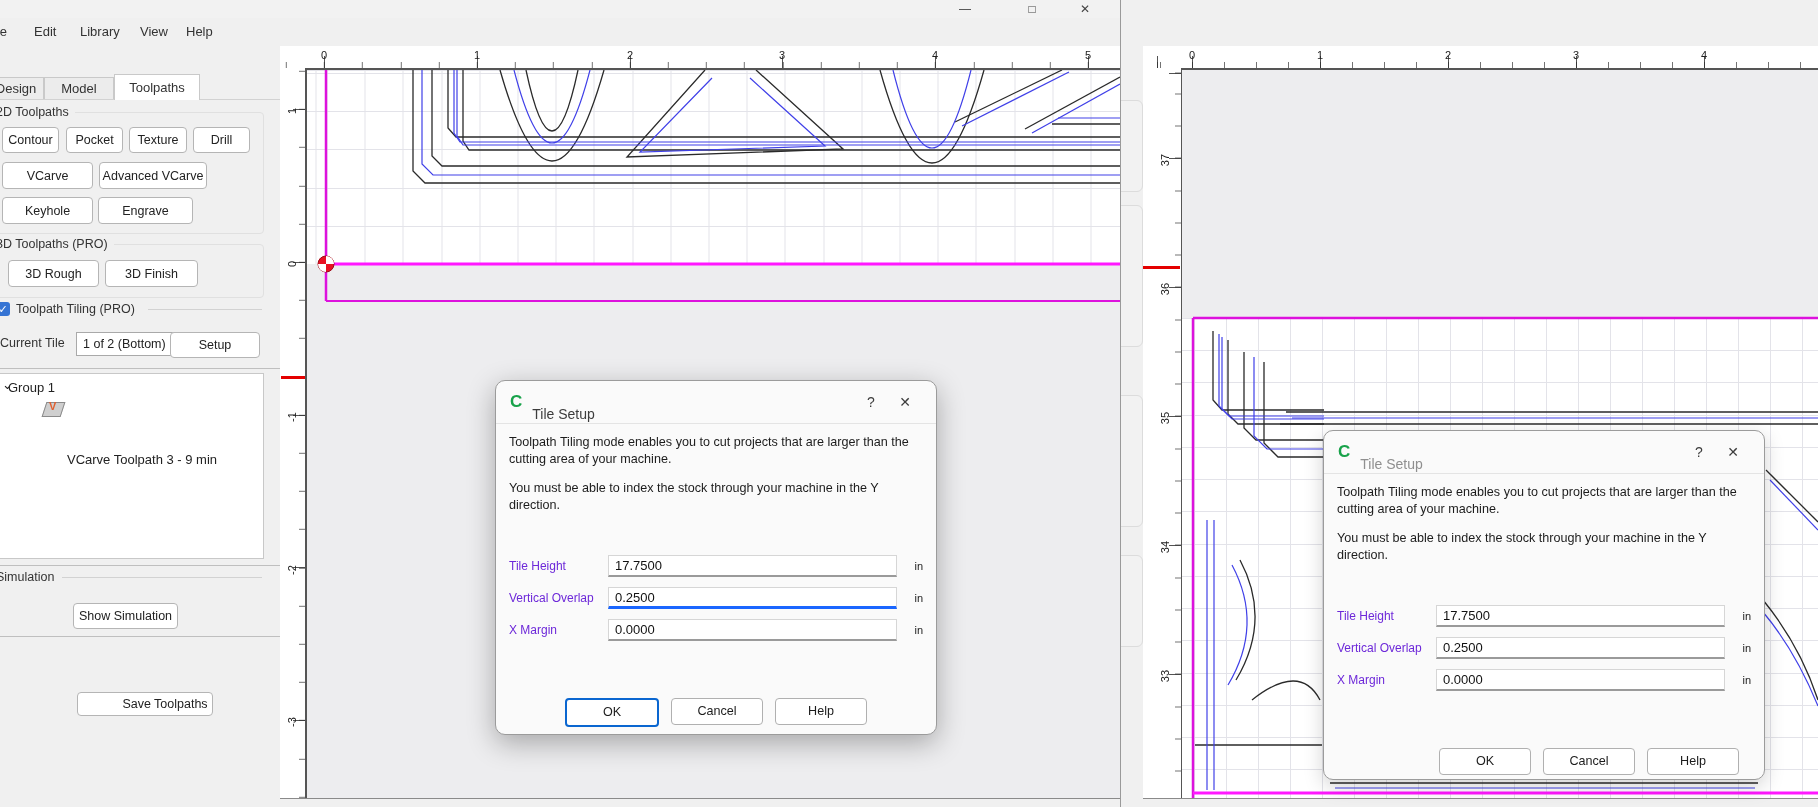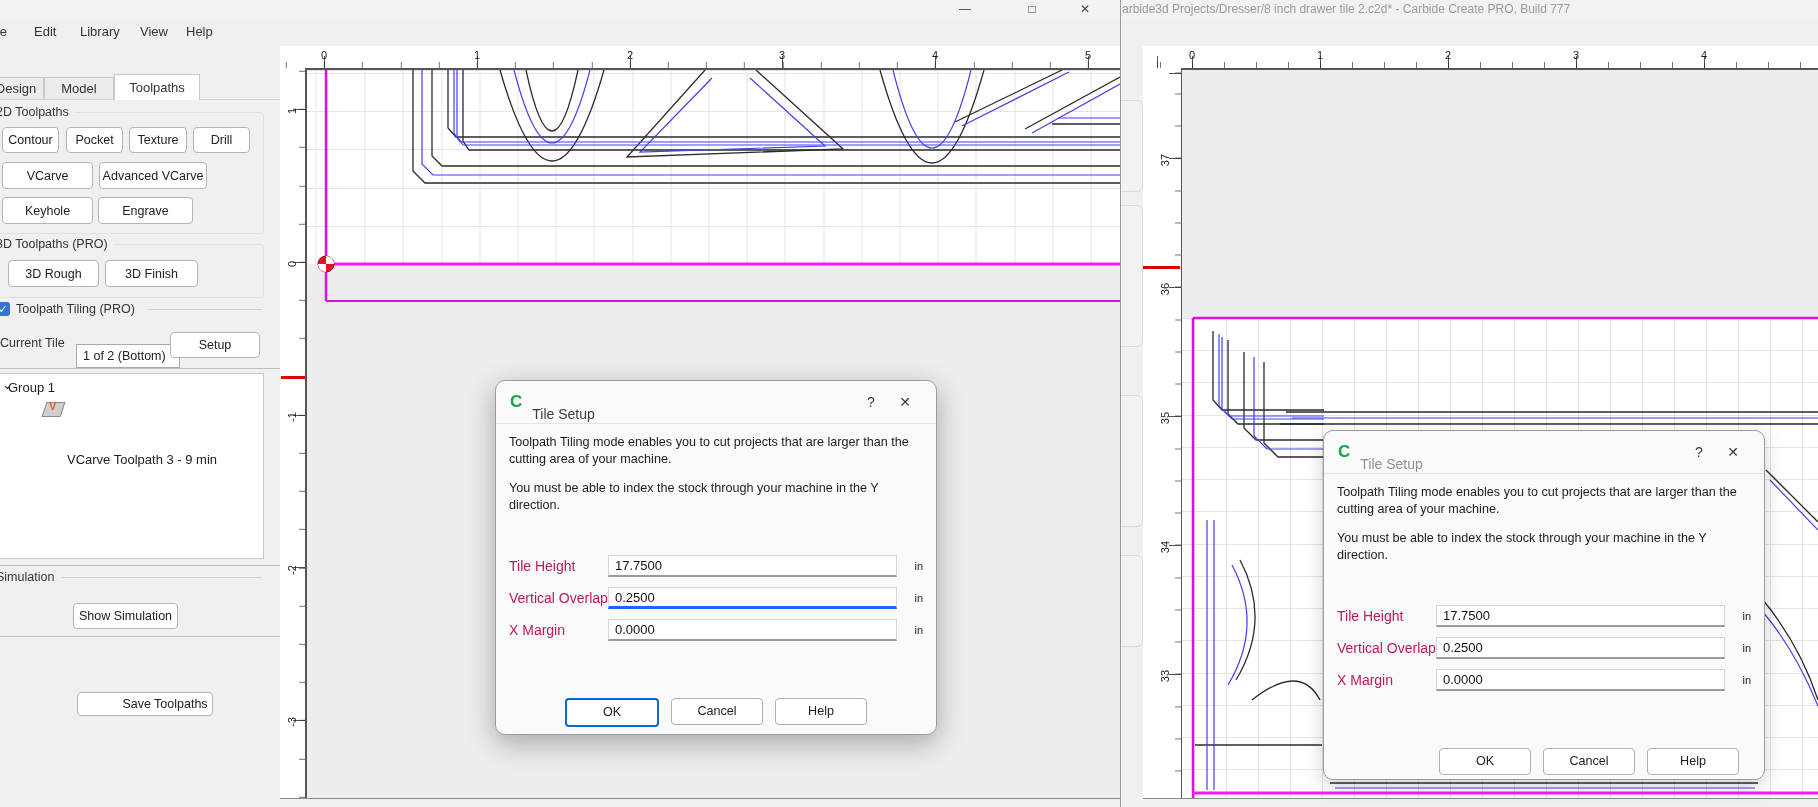--- a/index.html
+++ b/index.html
@@ -75,21 +75,21 @@
   .dialog.inactive{box-shadow:0 6px 20px rgba(0,0,0,.18);}
   .dlg-title{height:42px;display:flex;align-items:center;padding:0 14px;border-bottom:1px solid #e4e4e4;}
   .dlg-logo{font-weight:800;font-size:17px;color:#18a24a;margin-right:10px;}
   .dlg-title-text{font-size:14px;flex:1;color:#3c3c3c;margin-top:24px;}
   .dialog.inactive .dlg-title-text{color:#8f8f8f;}
   .dlg-help,.dlg-close{width:34px;text-align:center;font-size:14px;color:#3c3c3c;}
   .dlg-body{padding:10px 13px 0 13px;font-size:12.6px;line-height:17px;color:#1c1c1c;}
   .dlg-body p{margin:0 0 12px 0;}
   .fields{margin-top:40px;display:flex;flex-direction:column;gap:8px;}
   .frow{display:grid;grid-template-columns:99px 1fr 26px;align-items:center;height:24px;}
-  .flabel{font-size:14px;color:#be185d;white-space:nowrap;}
+  .flabel{font-size:12px;color:#6d28d9;white-space:nowrap;}
   .finput{height:22px;background:#fff;border:1px solid #d6d6d6;border-bottom:2px solid #9a9a9a;
           font-size:13px;font-family:"Liberation Sans",sans-serif;padding:0 6px;color:#111;outline:none;width:100%;box-sizing:border-box;}
   .finput.focused{border-bottom:3px solid #1a66ff;}
   .funit{font-size:11px;text-align:right;color:#1c1c1c;}
   .dlg-buttons{display:flex;margin-top:56px;gap:12px;}
   .dlg-buttons.center{justify-content:center;}
   .dlg-buttons.right{justify-content:flex-end;padding-right:12px;}
   .dbtn{width:90px;height:25px;background:#fff;border:1px solid #b0b0b0;border-radius:4px;
         font-size:12.6px;display:flex;align-items:center;justify-content:center;}
   .dbtn.default{border:2px solid #0a66d0;}
@@ -133,21 +133,21 @@
 
     <div class="abs groupbox" style="left:-8px;top:200px;width:270px;height:52px;"></div>
     <span class="abs grouplabel" style="left:-4px;top:193px;">3D Toolpaths (PRO)</span>
     <div class="abs sbtn" style="left:8px;top:216px;width:89px;height:25px;">3D Rough</div>
     <div class="abs sbtn" style="left:105px;top:216px;width:91px;height:25px;">3D Finish</div>
 
     <div class="abs checkbox" style="left:-4px;top:258px;">✓</div>
     <span class="abs grouplabel" style="left:16px;top:258px;">Toolpath Tiling (PRO)</span>
     <div class="abs hr" style="left:148px;top:265px;width:114px;"></div>
     <span class="abs grouplabel" style="left:0px;top:292px;">Current Tile</span>
-    <div class="abs field" style="left:76px;top:300px;width:90px;height:22px;">1 of 2 (Bottom)</div>
+    <div class="abs field" style="left:76px;top:288px;width:90px;height:22px;">1 of 2 (Bottom)</div>
     <div class="abs sbtn" style="left:170px;top:288px;width:88px;height:24px;">Setup</div>
 
     <div class="abs hr" style="left:0;top:324px;width:280px;border-color:#bfbfbf;"></div>
 
     <div class="abs treepanel" style="left:-6px;top:329px;width:268px;height:184px;"></div>
     <span class="abs treetext" style="left:2px;top:333px;">⌄</span>
     <span class="abs treetext" style="left:8px;top:336px;text-align:center;">Group 1</span>
     <span class="abs" style="left:44px;top:358px;width:17px;height:13px;background:#cfcfcf;border:1px solid #8a8a8a;transform:skewX(-18deg);"></span>
     <span class="abs" style="left:49px;top:356px;font-size:11px;font-weight:bold;color:#e06030;">V</span>
     <span class="abs treetext" style="left:67px;top:365px;margin-top:43px;">VCarve Toolpath 3 - 9 min</span>
@@ -217,23 +217,20 @@
       </g>
     </svg>
   </div>
   <div class="abs" style="left:280px;top:798px;width:840px;height:1px;background:#8a8a8a;"></div>
 </div>
 
 <div class="abs" style="left:1120px;top:0;width:1px;height:807px;background:#9a9a9a;z-index:5;"></div>
 
 <div class="abs" style="left:1121px;top:0;width:697px;height:807px;background:#f0f0f0;overflow:hidden;">
 
-  <div class="abs" style="left:0;top:0;width:697px;height:18px;background:#f2f2f2;">
-    <span class="abs titlebar-text inactive" style="left:1px;top:2px;">arbide3d Projects/Dresser/8 inch drawer tile 2.c2d* - Carbide Create PRO, Build 777</span>
-  </div>
 
   <div class="abs sliverbox" style="left:-30px;top:100px;width:50px;height:90px;"></div>
   <div class="abs sliverbox" style="left:-30px;top:205px;width:50px;height:140px;"></div>
   <div class="abs sliverbox" style="left:-30px;top:395px;width:50px;height:130px;"></div>
   <div class="abs sliverbox" style="left:-30px;top:555px;width:50px;height:90px;"></div>
 
   <div class="abs ruler hruler" style="left:22px;top:46px;width:675px;height:22px;
               background-image:repeating-linear-gradient(to right, rgba(40,40,40,.8) 0 1px, transparent 1px 128px),repeating-linear-gradient(to right, rgba(40,40,40,.65) 0 1px, transparent 1px 32px);
               background-position:left 49px bottom 0, left 17px bottom 0;"></div>
   <span class="abs rulernum" style="left:71px;top:49px;">0</span>

